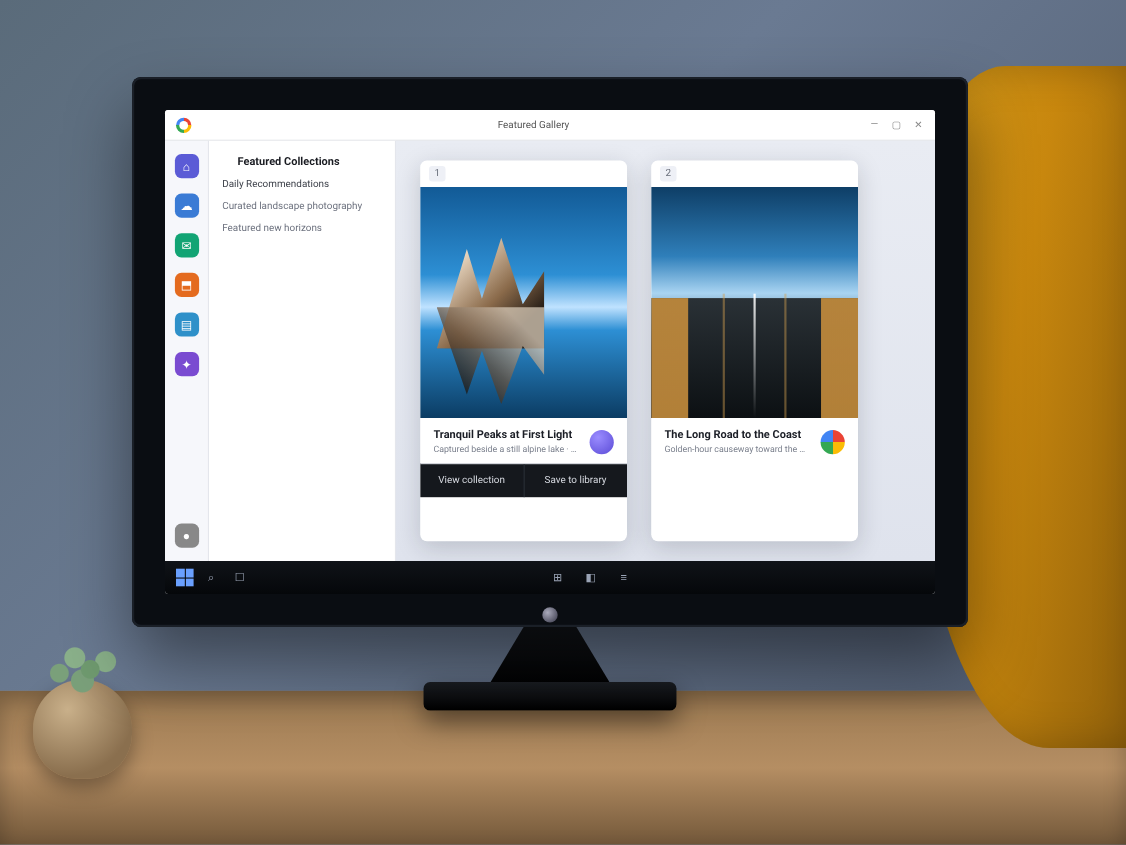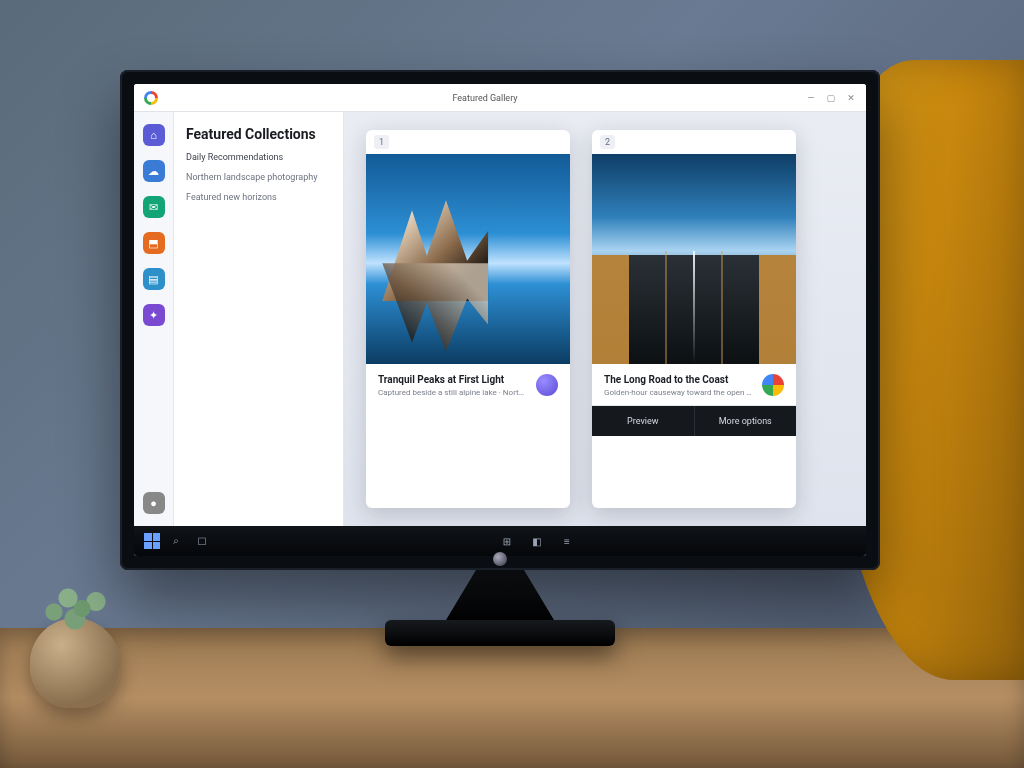--- a/index.html
+++ b/index.html
@@ -39,21 +39,21 @@
     border-radius: 80px 0 0 120px / 160px 0 0 300px;
     filter: blur(0.3px);
     box-shadow: -20px 0 40px rgba(0,0,0,0.25) inset;
   }
 
   
   .monitor {
     position: absolute; top: 70px; left: 120px; width: 760px; height: 500px;
     background: #0a0d12;
     border-radius: 8px;
-    padding: 14px;
+    padding: 30px;
     box-shadow: 0 30px 60px rgba(0,0,0,0.45), inset 0 0 0 2px #1a1f27;
   }
   .stand {
     position: absolute; top: 560px; left: 440px; width: 120px; height: 70px;
     background: linear-gradient(180deg, #14171c, #000);
     clip-path: polygon(35% 0, 65% 0, 100% 100%, 0 100%);
   }
   .stand-base {
     position: absolute; top: 620px; left: 385px; width: 230px; height: 26px;
     background: linear-gradient(180deg, #1a1d22, #000);
@@ -109,21 +109,21 @@
   .ic-box    { background: #e46b1f; }
   .ic-doc    { background: #2e90c9; }
   .ic-app    { background: #7a4bd1; }
   .ic-mic    { background: #888; }
 
   .sidepanel {
     width: 170px; background: #fff; border-right: 1px solid #e4e6ec;
     padding: 14px 12px; font-size: 9px; color: #2c2f36;
     display: flex; flex-direction: column; gap: 10px;
   }
-  .sidepanel .hd { font-weight: 700; font-size: 14px; color: #1a1c22; }
+  .sidepanel .hd { font-weight: 700; font-size: 10px; color: #1a1c22; margin-left: 14px; }
   .sidepanel .sub { font-weight: 400; color: #3b3f48; }
   .sidepanel .line { color: #6d727f; overflow: hidden; text-overflow: ellipsis; white-space: nowrap; }
 
   .canvas {
     flex: 1; background: linear-gradient(180deg, #e9ecf3, #dfe3ed);
     padding: 18px 22px; display: flex; gap: 22px; align-items: stretch;
     min-width: 0;
   }
 
   .card {
@@ -170,21 +170,21 @@
       linear-gradient(180deg, #2a3136 0%, #0c1013 100%);
   }
   .thumb-b::after {
     content:""; position:absolute; left:50%; top:46%; width:2px; height:54%;
     background: linear-gradient(180deg, rgba(255,255,255,0.9), rgba(255,255,255,0));
     transform: translateX(-50%);
     box-shadow: -28px 0 0 rgba(210,160,80,0.45), 28px 0 0 rgba(210,160,80,0.45);
   }
 
   .card-meta {
-    padding: 10px 12px 8px; display: flex; align-items: flex-start; gap: 10px;
+    padding: 10px 12px 8px; display: flex; align-items: flex-end; gap: 10px;
   }
   .card-meta .txt { flex: 1; min-width: 0; }
   .card-title { font-size: 10px; font-weight: 700; color: #1b1e26; overflow: hidden; text-overflow: ellipsis; white-space: nowrap; }
   .card-sub   { font-size: 8px; color: #7b808d; margin-top: 3px; overflow: hidden; text-overflow: ellipsis; white-space: nowrap; }
   .avatar {
     width: 22px; height: 22px; border-radius: 50%; flex: 0 0 22px;
   }
   .av-purple { background: radial-gradient(circle at 35% 30%, #9a8cff, #5b4bd6); }
   .av-multi  { background: conic-gradient(#ea4335 0 90deg, #fbbc05 90deg 180deg, #34a853 180deg 270deg, #4285f4 270deg); }
 
@@ -252,56 +252,56 @@
         <div class="rail-icon ic-box">⬒</div>
         <div class="rail-icon ic-doc">▤</div>
         <div class="rail-icon ic-app">✦</div>
         <div class="rail-spacer"></div>
         <div class="rail-icon ic-mic">●</div>
       </div>
 
       <div class="sidepanel">
         <div class="hd">Featured Collections</div>
         <div class="sub">Daily Recommendations</div>
-        <div class="line">Northern landscape photography</div>
+        <div class="line">Curated landscape photography</div>
         <div class="line">Featured new horizons</div>
       </div>
 
       <div class="canvas">
 
         <div class="card">
           <div class="card-top">
             <span class="tag">1</span>
           </div>
           <div class="thumb thumb-a"></div>
           <div class="card-meta">
             <div class="txt">
               <div class="card-title">Tranquil Peaks at First Light</div>
               <div class="card-sub">Captured beside a still alpine lake · Northern Range</div>
             </div>
             <div class="avatar av-purple"></div>
           </div>
+          <div class="card-actions">
+            <button>View collection</button>
+            <button>Save to library</button>
+          </div>
         </div>
 
         <div class="card">
           <div class="card-top">
             <span class="tag">2</span>
           </div>
           <div class="thumb thumb-b"></div>
           <div class="card-meta">
             <div class="txt">
               <div class="card-title">The Long Road to the Coast</div>
               <div class="card-sub">Golden-hour causeway toward the open sea</div>
             </div>
             <div class="avatar av-multi"></div>
           </div>
-          <div class="card-actions">
-            <button>Preview</button>
-            <button>More options</button>
-          </div>
         </div>
 
         <div class="rightgap"></div>
       </div>
 
     </div>
 
     <div class="taskbar">
       <div class="start">
         <span></span>

